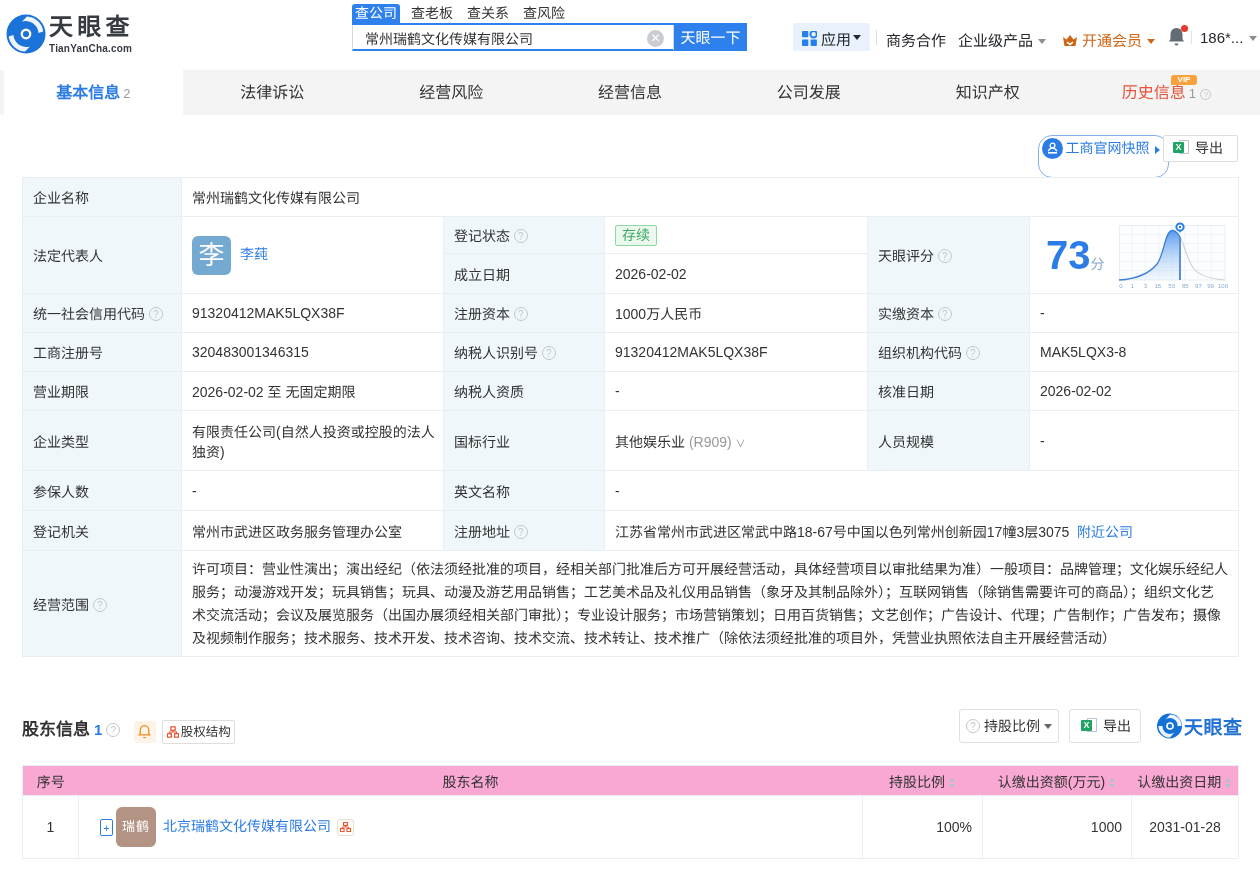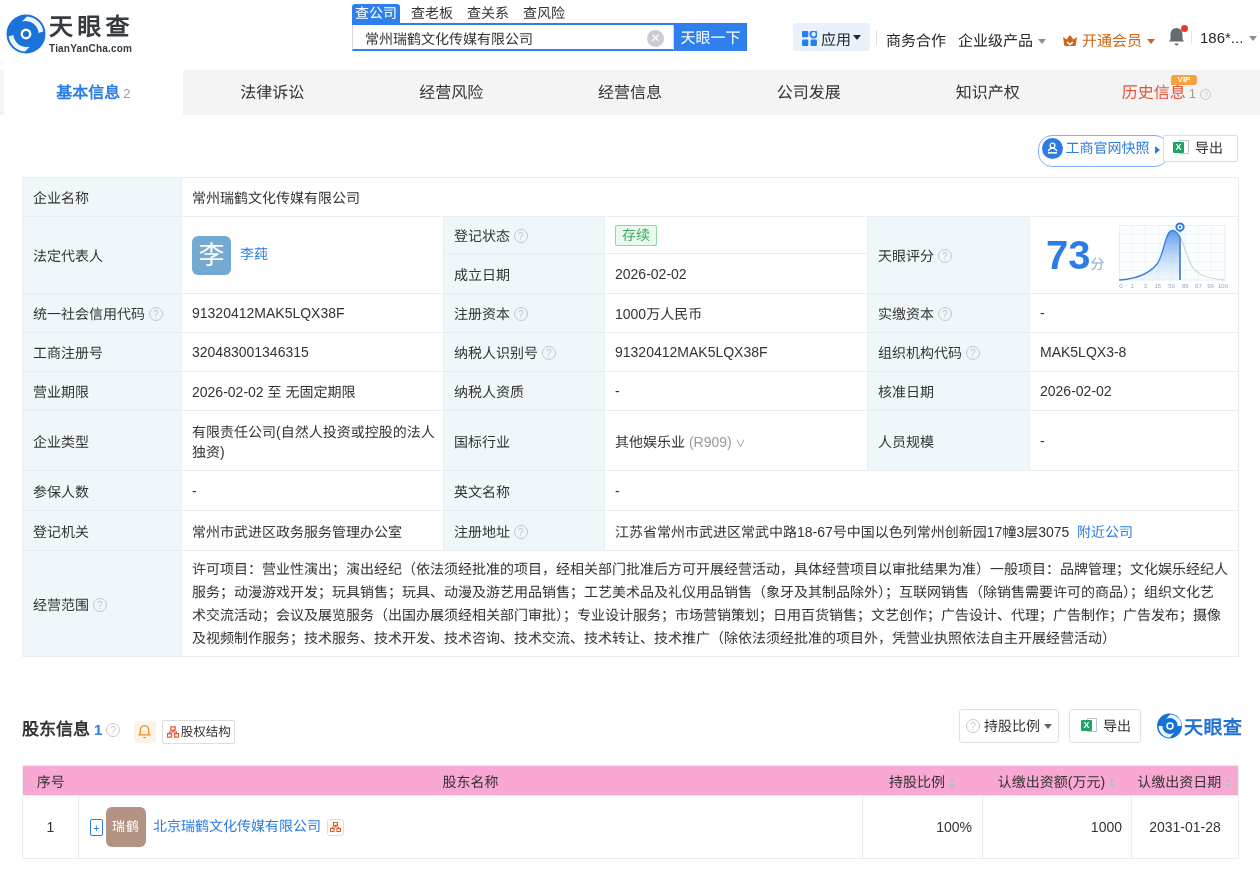--- a/index.html
+++ b/index.html
@@ -56,21 +56,21 @@
 .qmark { display:inline-block; width:14px; height:14px; border-radius:50%; border:1px solid #c3c7cc;
   color:#c3c7cc; font-size:10px; line-height:13px; text-align:center; vertical-align:1px; }
 .vipbadge { position:absolute; right:59px; top:5px; width:26px; height:10px; background:#f9a13c; border-radius:3px 3px 3px 0;
   color:#fff; font-size:8px; font-weight:bold; line-height:10px; text-align:center; }
 
 
 .subtabs { position:absolute; left:22px; top:133px; }
 .wtab { display:inline-block; font-size:15px; margin-right:15px; padding-bottom:7px; }
 .wtab.on { color:#333; border-bottom:3px solid #2c7ce5; }
 .wtab.off { color:#c0c4c9; }
-.snapbtn { position:absolute; left:1038px; top:135px; width:131px; height:32px; border:1px solid #7fb0f0; border-radius:14px;
+.snapbtn { position:absolute; left:1038px; top:135px; width:131px; height:43px; border:1px solid #7fb0f0; border-radius:14px;
   color:#2c7ce5; font-size:14px; line-height:25px; text-align:center; background:#fff;}
 .snapbtn .ic { position:absolute; left:3px; top:2px; width:21px; height:21px; border-radius:50%; background:#2c7ce5; color:#fff; font-size:12px; line-height:21px; }
 .snapbtn .lbl { margin-left:18px; }
 .tri { display:inline-block; width:0; height:0; border-top:4px solid transparent; border-bottom:4px solid transparent; border-left:5px solid #2c7ce5; margin-left:5px; vertical-align:-1px;}
 .expbtn { position:absolute; left:1163px; top:135px; width:75px; height:27px; border:1px solid #ddd; border-radius:2px;
   font-size:14px; color:#333; line-height:25px; text-align:left; padding-left:9px; background:#fff; }
 .xls { display:inline-block; width:16px; height:16px; position:relative; vertical-align:-3px; margin-right:6px; }
 .xls em { position:absolute; right:0; top:0; width:10px; height:14px; background:#fff; border:1px solid #b9c7d2; }
 .xls b { position:absolute; left:0; top:2px; width:11px; height:11px; background:#21a366; border-radius:1px;
   color:#fff; font-size:9px; font-weight:bold; line-height:11px; text-align:center; font-style:normal; }
@@ -352,21 +352,21 @@
     <tbody>
         <tr>
       <th>序号</th>
       <th>股东名称</th>
       <th>持股比例<span class="sort"><i class="up"></i><i class="dn"></i></span></th>
       <th>认缴出资额(万元)<span class="sort"><i class="up"></i><i class="dn"></i></span></th>
       <th>认缴出资日期<span class="sort"><i class="up"></i><i class="dn"></i></span></th>
     </tr>
     <tr>
       <td style="text-align:center;">1</td>
-      <td style="padding-left:11px;"><span class="plus">+</span><span class="avatarC">瑞鹤</span><a class="link" href="#">北京瑞鹤文化传媒有限公司</a><span class="sicon">
+      <td style="padding-left:21px;"><span class="plus">+</span><span class="avatarC">瑞鹤</span><a class="link" href="#">北京瑞鹤文化传媒有限公司</a><span class="sicon">
         <svg width="11" height="10" viewBox="0 0 14 13">
           <rect x="4.5" y="0.5" width="5" height="4" fill="none" stroke="#e8502c" stroke-width="1.4"></rect>
           <rect x="0.5" y="8.5" width="4.6" height="4" fill="none" stroke="#e8502c" stroke-width="1.4"></rect>
           <rect x="8.9" y="8.5" width="4.6" height="4" fill="none" stroke="#e8502c" stroke-width="1.4"></rect>
           <path d="M7 4.5 L7 6.5 M2.8 8.5 L2.8 6.5 L11.2 6.5 L11.2 8.5" stroke="#e8502c" stroke-width="1.2" fill="none"></path>
         </svg></span></td>
       <td style="text-align:right;padding-right:10px;">100%</td>
       <td style="text-align:right;padding-right:9px;">1000</td>
       <td style="text-align:center;padding:0;">2031-01-28</td>
     </tr>

